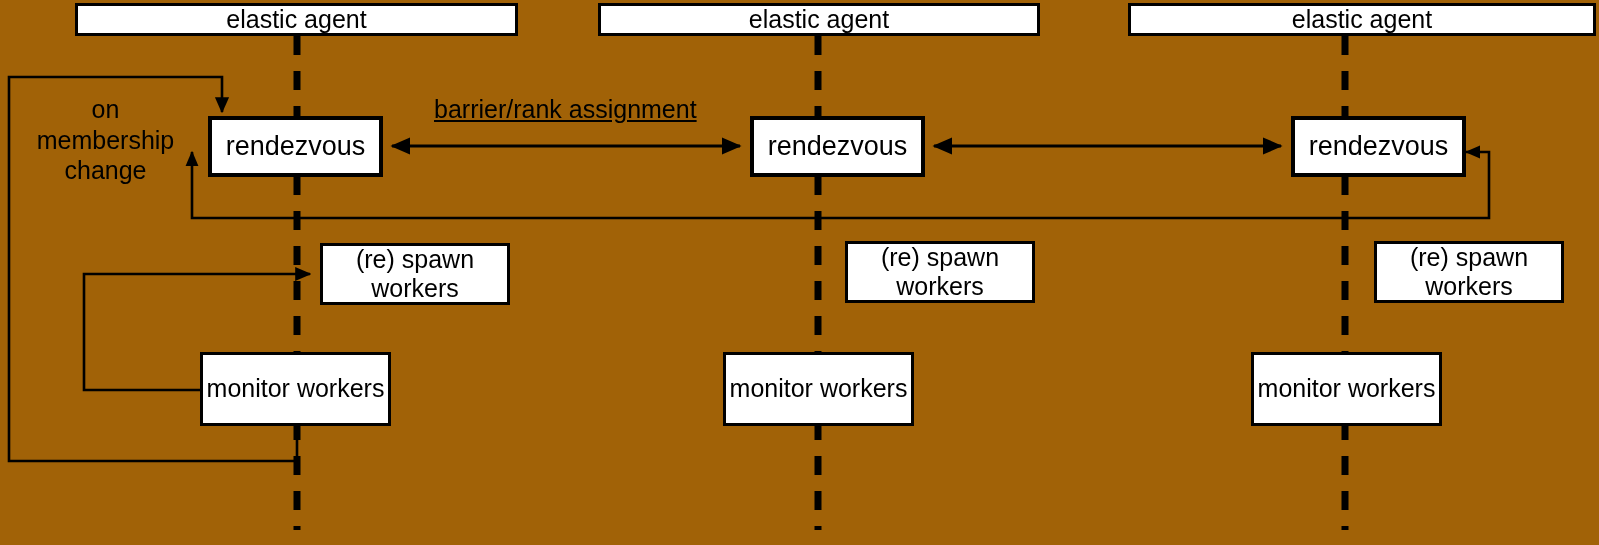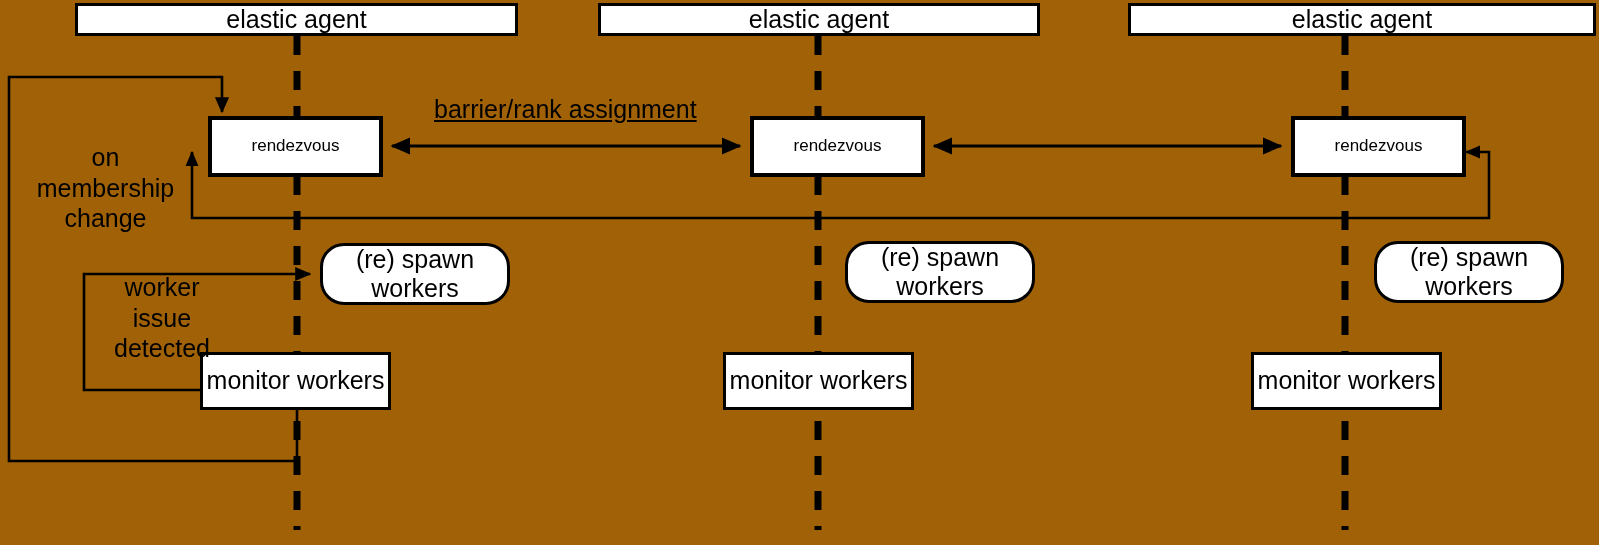--- a/index.html
+++ b/index.html
@@ -37,31 +37,30 @@
     line-height: 1.18;
     z-index: 3;
   }
   .agent-box {
     height: 33px;
     font-size: 25px;
     border-width: 3px;
   }
   .rendezvous-box {
     height: 61px;
-    font-size: 17px;
+    font-size: 27px;
     border-width: 4px;
   }
   .spawn-box {
     height: 62px;
     font-size: 25px;
     border-width: 3px;
-    border-radius: 24px;
   }
   .monitor-box {
-    height: 58px;
+    height: 74px;
     font-size: 25px;
     border-width: 3px;
   }
   .edge-label {
     position: absolute;
     color: #000000;
     font-size: 25px;
     line-height: 1.22;
     text-align: center;
     white-space: pre-line;
@@ -162,23 +161,20 @@
   <div class="node-box spawn-box" style="left:1374px; top:241px; width:190px;">
     <span>(re) spawn
 workers</span>
   </div>
 
   <div class="node-box monitor-box" style="left:1251px; top:352px; width:191px;">
     <span>monitor
 workers</span>
   </div>
 
-  <div class="edge-label" style="left:18px; top:94px; width:175px;margin-top:48px;">on
+  <div class="edge-label" style="left:18px; top:94px; width:175px;">on
 membership
 change</div>
 
   <div class="edge-label label-barrier" style="left:434px; top:94px;text-decoration:underline;">barrier/rank assignment</div>
 
-  <div class="edge-label" style="left:92px; top:272px; width:140px;">worker
-issue
-detected</div>
 
 </div>
 
 </body></html>

